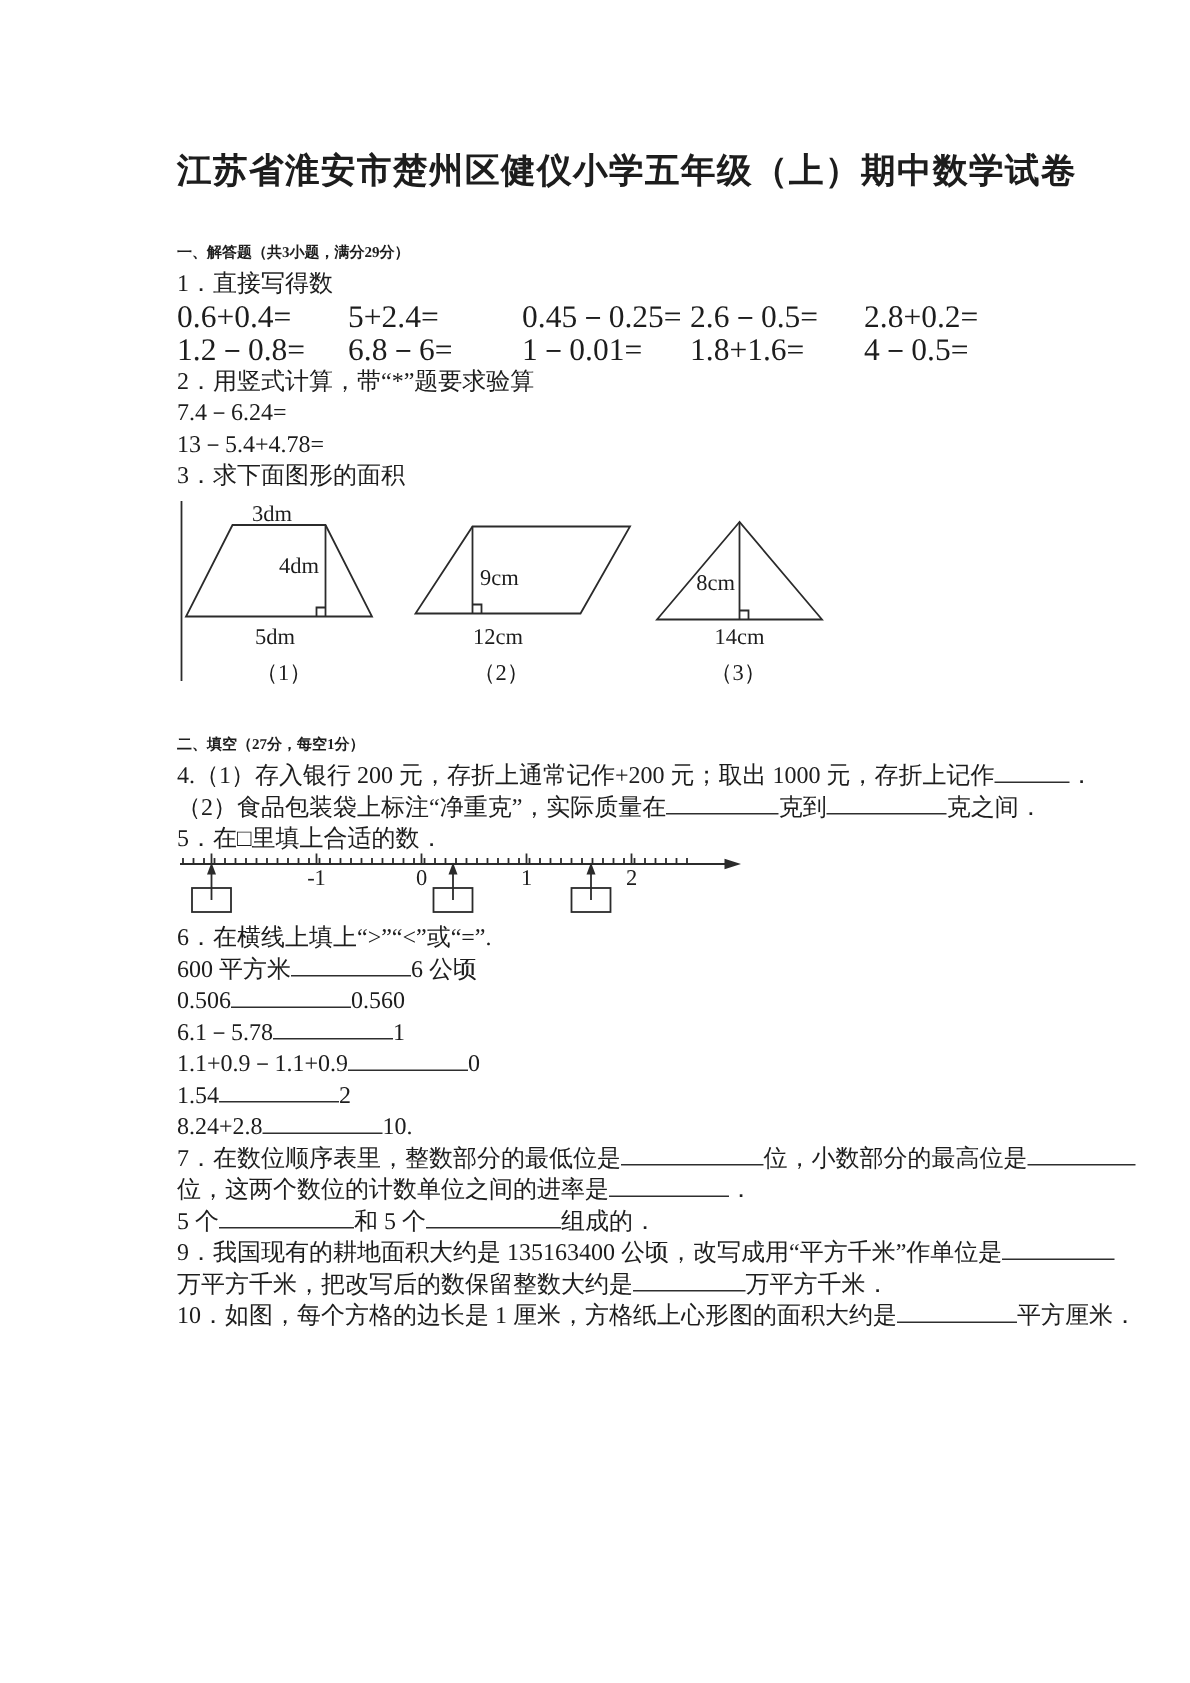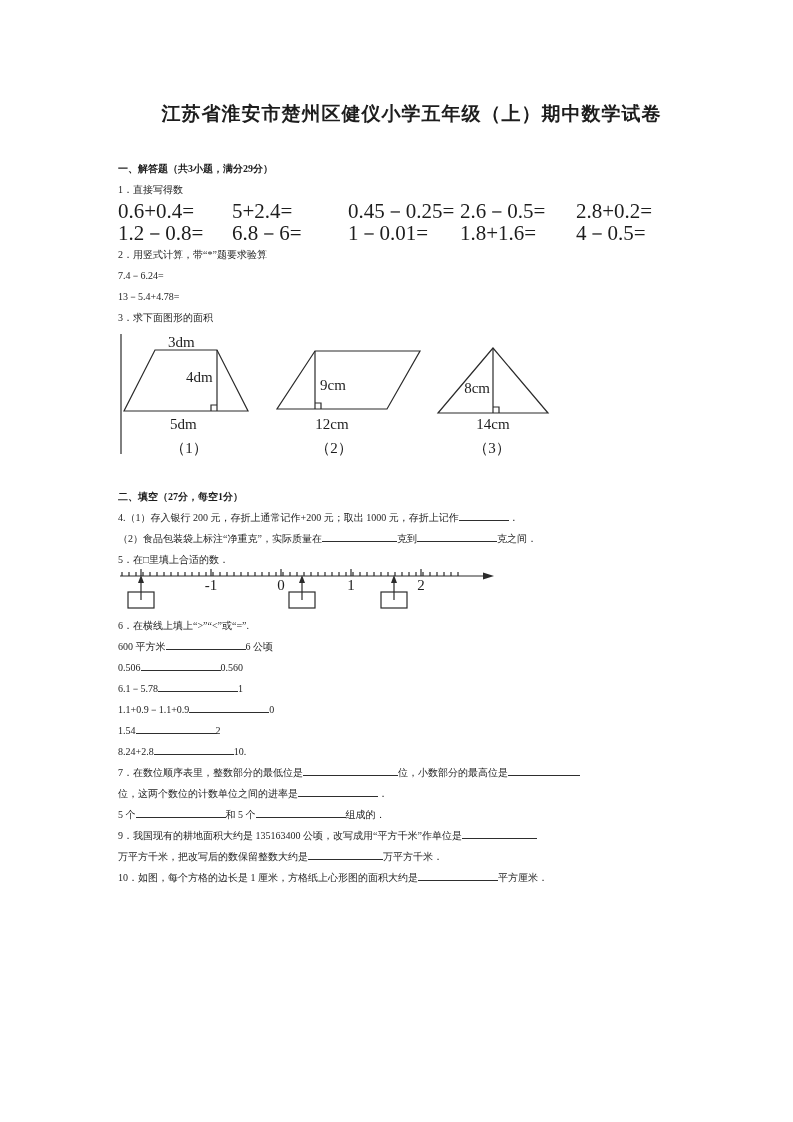--- a/index.html
+++ b/index.html
@@ -4,25 +4,25 @@
 <style>
   * { margin:0; padding:0; box-sizing:border-box; }
   html,body { background:#ffffff; }
   body {
     width:793px; height:1122px;
     font-family:"Liberation Serif","DejaVu Serif",serif;
     color:#1d1d1d;
   }
   .page { width:793px; height:1122px; padding:100px 88px 0 118px; overflow:hidden; background:#fff; }
   .title {
-    text-align:center; font-size:19px; font-weight:bold;
+    font-size:23px; font-weight:bold;
     line-height:28px; margin-bottom:30px; letter-spacing:1px; white-space:nowrap;
   }
   .sec-heading { font-weight:bold; font-size:10px; line-height:21px; white-space:nowrap; }
-  .line { font-size:10px; line-height:21px; white-space:nowrap; }
+  .line { font-size:16px; line-height:21px; white-space:nowrap; }
   .calc-grid {
     display:grid; grid-template-columns:114px 116px 112px 116px 1fr;
     font-size:21px; line-height:22px;
   }
   .bl {
     display:inline-block; height:14px;
     border-bottom:1.2px solid #2e2e2e; vertical-align:baseline;
   }
   .w50{width:50px} .w72{width:72px} .w75{width:75px} .w80{width:80px} .w90{width:90px} .w95{width:95px}
   .figures-svg { display:block; margin:4px 0 0 -2px; }

